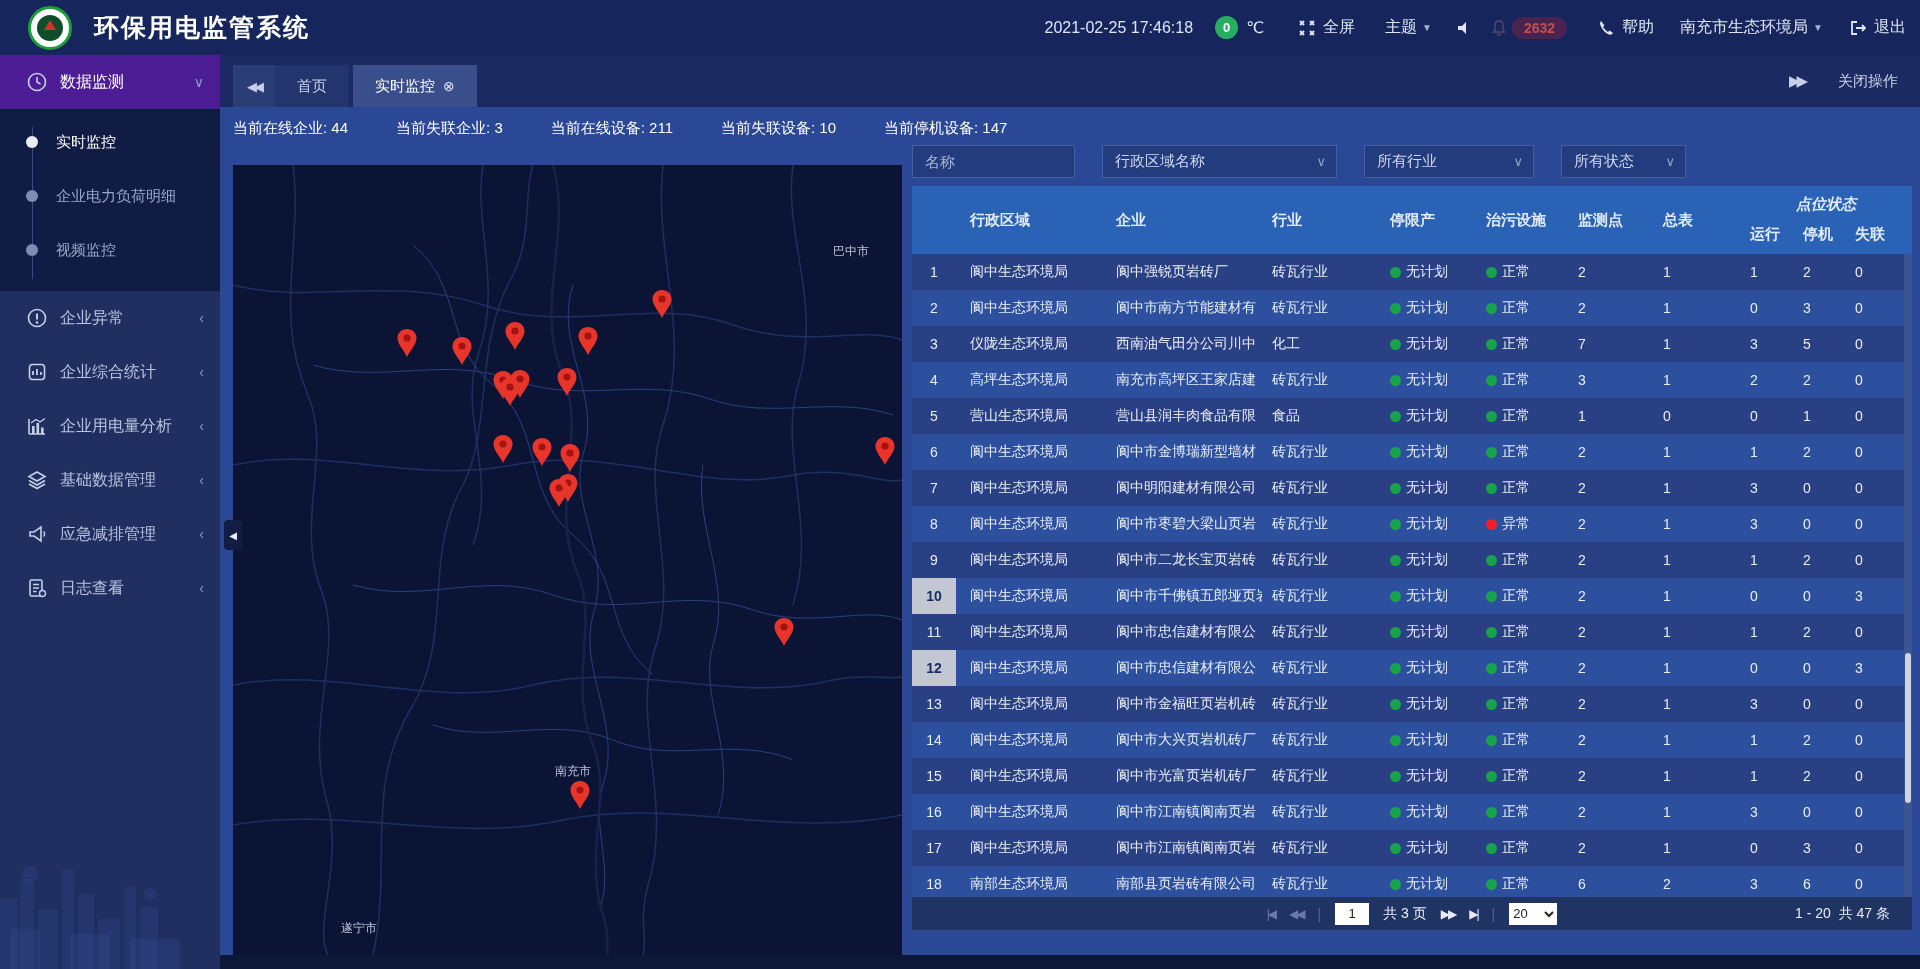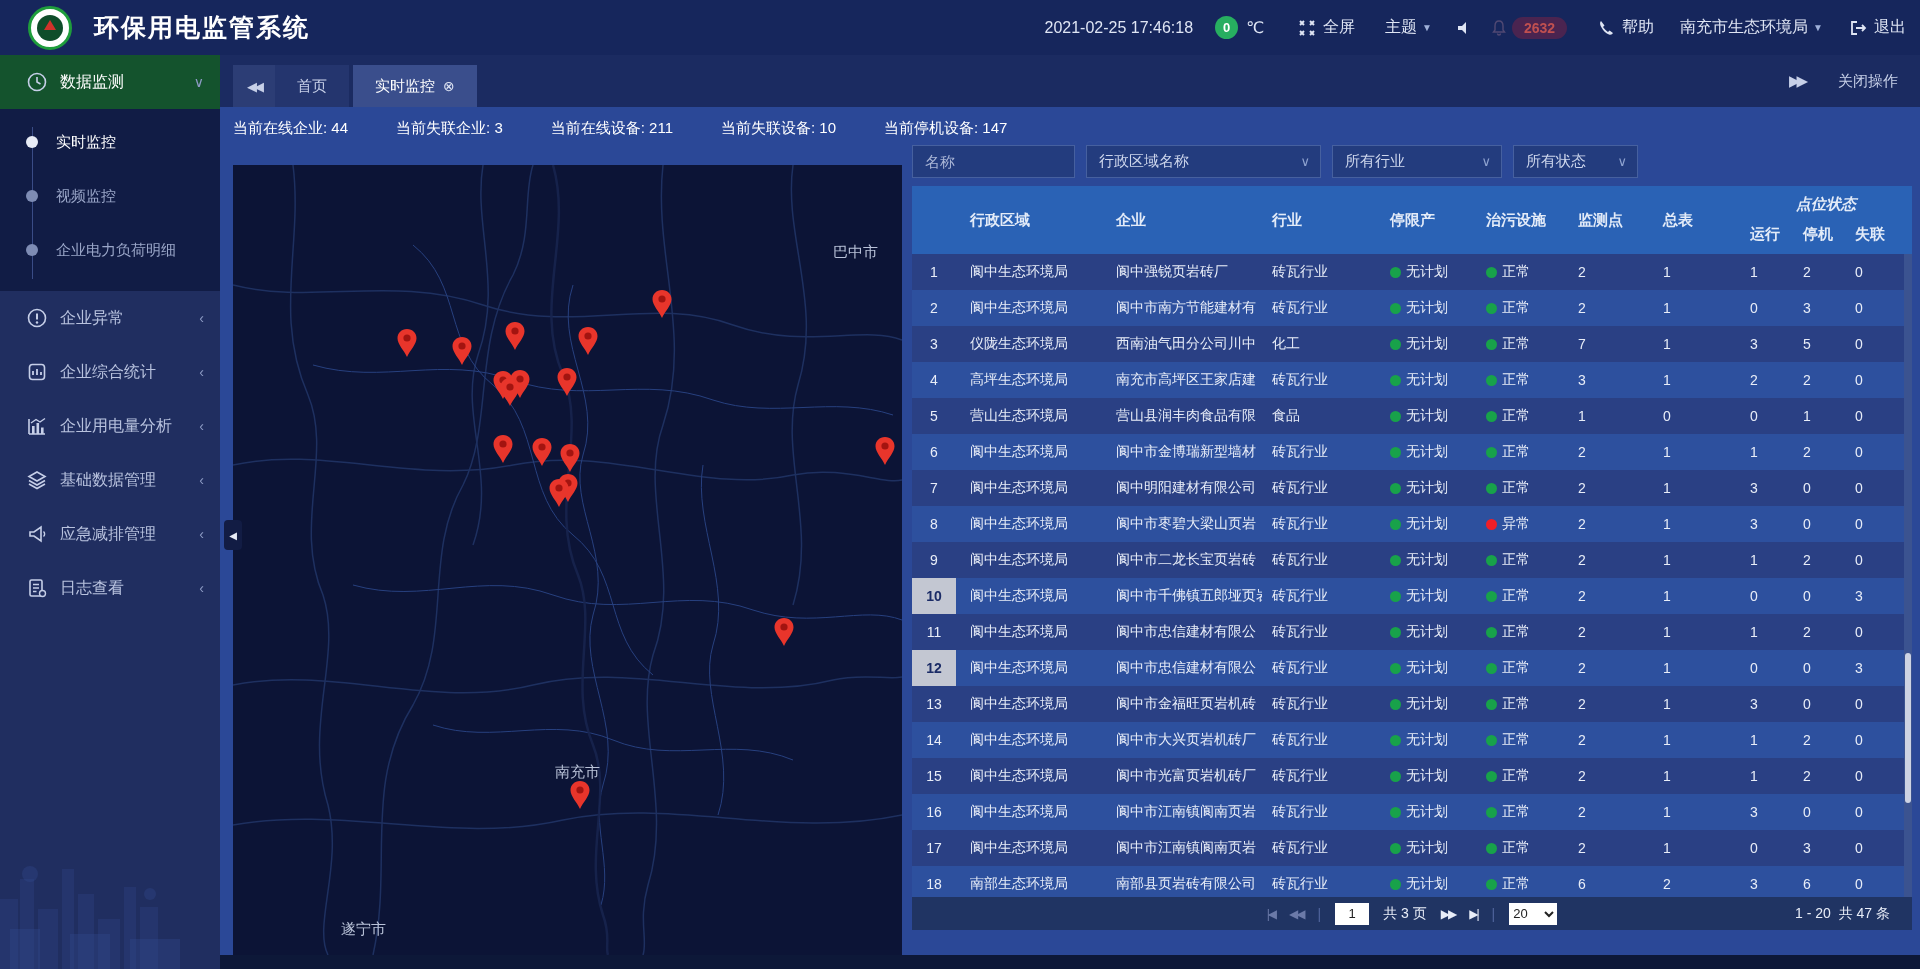--- a/index.html
+++ b/index.html
@@ -23,21 +23,21 @@
                 font-size:13px; font-weight:bold; display:flex; align-items:center; justify-content:center; }
   .noti-pill { background:#4a2450; border-radius:11px; height:22px; padding:0 12px; display:flex;
                align-items:center; color:#c05050; font-size:14px; font-weight:bold; }
   .caret-down { font-size:10px; margin-left:5px; color:#9fb0d8; }
   .hicon { width:18px; height:18px; margin-right:7px; display:inline-block; }
   .hicon svg { width:100%; height:100%; }
 
   
   #sidebar { left:0; top:55px; width:220px; height:914px; background:#202e60; z-index:20; overflow:hidden; }
   .menu-section { position:relative; height:54px; display:flex; align-items:center; cursor:pointer; color:#b8c2de; }
-  .menu-section.expanded { background:#14532d; color:#fff; }
+  .menu-section.expanded { background:#4c1d95; color:#fff; }
   .ms-icon { width:22px; height:22px; margin-left:26px; flex:0 0 22px; }
   .ms-icon svg { width:100%; height:100%; }
   .ms-label { margin-left:12px; font-size:16px; }
   .ms-arrow { position:absolute; right:16px; font-size:14px; color:#8d9bc4; }
   #submenu { background:#111c45; position:relative; padding:6px 0 14px 0; }
   #submenu .vline { position:absolute; left:32px; top:18px; bottom:12px; width:1px; background:#3a4c86; }
   .sub-item { position:relative; height:54px; display:flex; align-items:center; color:#9aa6c8; font-size:15px; cursor:pointer; }
   .sub-item .dot { position:absolute; left:26px; width:12px; height:12px; border-radius:50%; background:#7e8cb4; }
   .sub-item .sub-label { margin-left:56px; }
   .sub-item.active { color:#fff; }
@@ -59,28 +59,28 @@
                  color:#c7d0e8; font-size:15px; }
   .ffwd { letter-spacing:-4px; cursor:pointer; }
 
   
   #status-bar { left:13px; top:58px; width:1670px; height:30px; display:flex; align-items:center; gap:48px;
                 color:#fff; font-size:15px; }
   .status-item span { color:#fff; }
 
   
   #map-panel { left:13px; top:110px; width:669px; height:790px; background:#0c1436; overflow:hidden; }
-  .city-label { position:absolute; color:#b9c2d8; font-size:15px; }
+  .city-label { position:absolute; color:#b9c2d8; font-size:12px; }
   .pin { position:absolute; width:22px; height:30px; margin-left:-11px; margin-top:-28px; cursor:pointer; }
   #map-collapse { left:4px; top:465px; width:18px; height:30px; background:#121c44; border-radius:4px;
                   color:#e8ecf6; display:flex; align-items:center; justify-content:center; font-size:10px;
                   cursor:pointer; z-index:5; }
 
   
-  #filters { left:692px; top:90px; width:1008px; height:33px; display:flex; gap:11px; }
+  #filters { left:692px; top:90px; width:1008px; height:33px; display:flex; gap:27px; }
   .filter-box { height:33px; background:#233c7e; border:1px solid #46609f; color:#cdd6ec; font-size:15px;
                 display:flex; align-items:center; padding:0 12px; position:relative; }
   .filter-box .chev { position:absolute; right:10px; color:#8fa3d0; font-size:13px; }
   input.filter-input { background:#233c7e; border:1px solid #46609f; color:#cdd6ec; font-size:15px; padding:0 12px; height:33px; outline:none; }
   input.filter-input::placeholder { color:#aab6d6; }
 
   
   #table-panel { left:692px; top:131px; width:1000px; height:766px; overflow:hidden; }
   .tgrid { display:grid; grid-template-columns:44px 134px 172px 120px 94px 86px 88px 90px 54px 54px 64px; }
   #thead { background:#2a62b5; color:#e3ebf8; height:68px; position:relative; font-size:15px; font-weight:bold; }
@@ -205,25 +205,25 @@
           <span class="ms-arrow">∨</span>
         </div>
         <div id="submenu">
           <div class="vline"></div>
           <div class="sub-item active">
             <span class="dot"></span>
             <span class="sub-label">实时监控</span>
           </div>
           <div class="sub-item">
             <span class="dot"></span>
-            <span class="sub-label">视频监控</span>
+            <span class="sub-label">企业电力负荷明细</span>
           </div>
           <div class="sub-item">
             <span class="dot"></span>
-            <span class="sub-label">企业电力负荷明细</span>
+            <span class="sub-label">视频监控</span>
           </div>
         </div>
         <div class="menu-section">
           <span class="ms-icon"><svg viewBox="0 0 22 22">
               <circle cx="11" cy="11" r="8.5" fill="none" stroke="#c6cfe8" stroke-width="1.6"></circle>
               <path d="M11 6.5 L11 12.5" stroke="#c6cfe8" stroke-width="2"></path>
               <circle cx="11" cy="15.5" r="1.2" fill="#c6cfe8"></circle>
             </svg></span>
           <span class="ms-label">企业异常</span>
           <span class="ms-arrow">‹</span>

